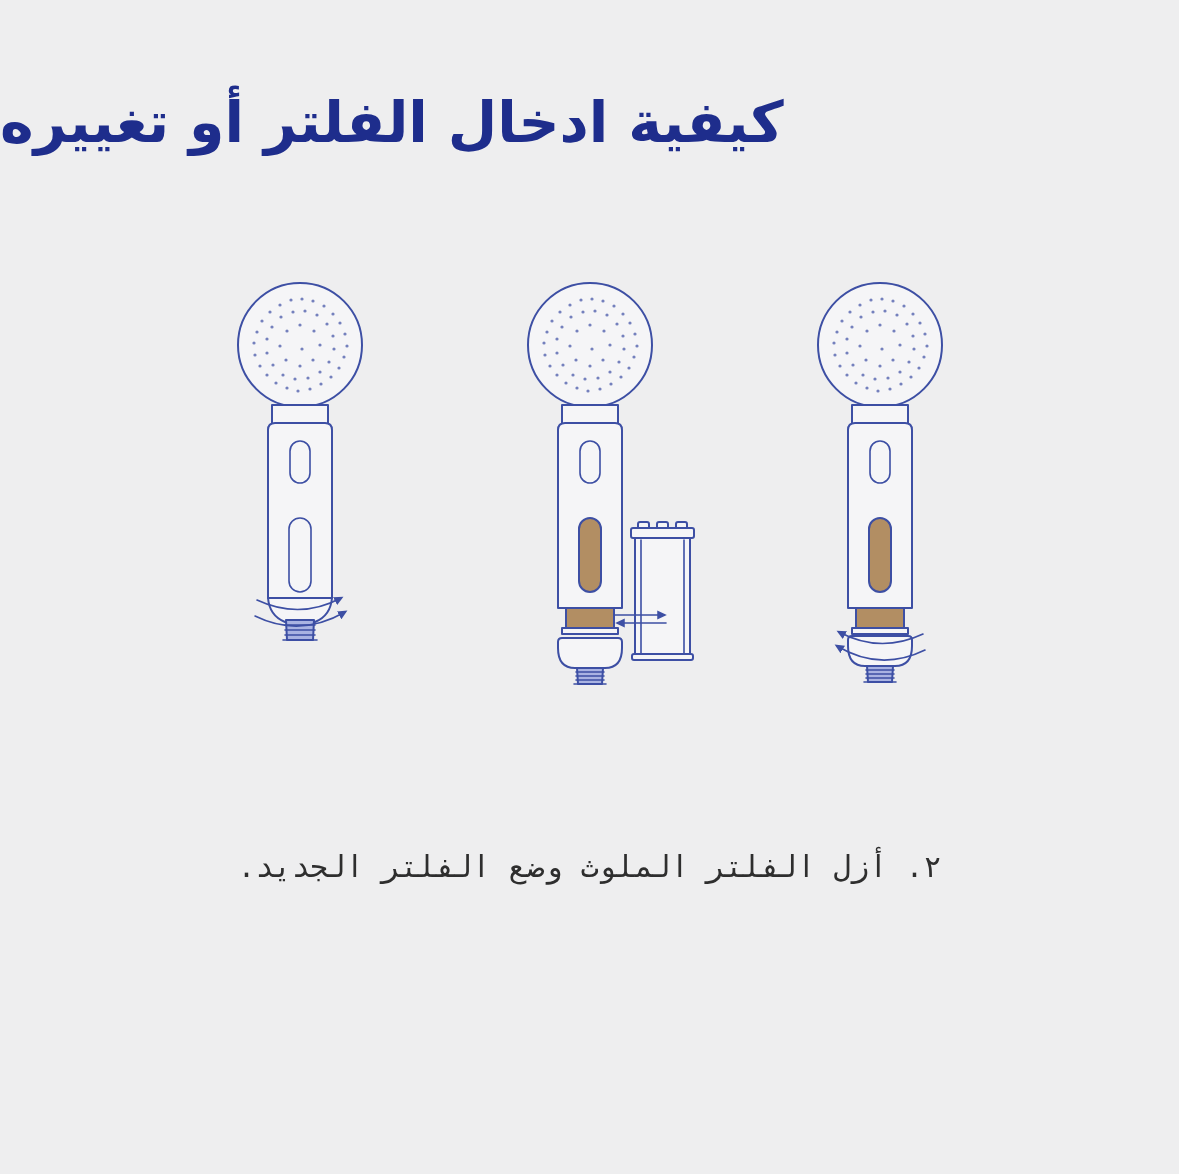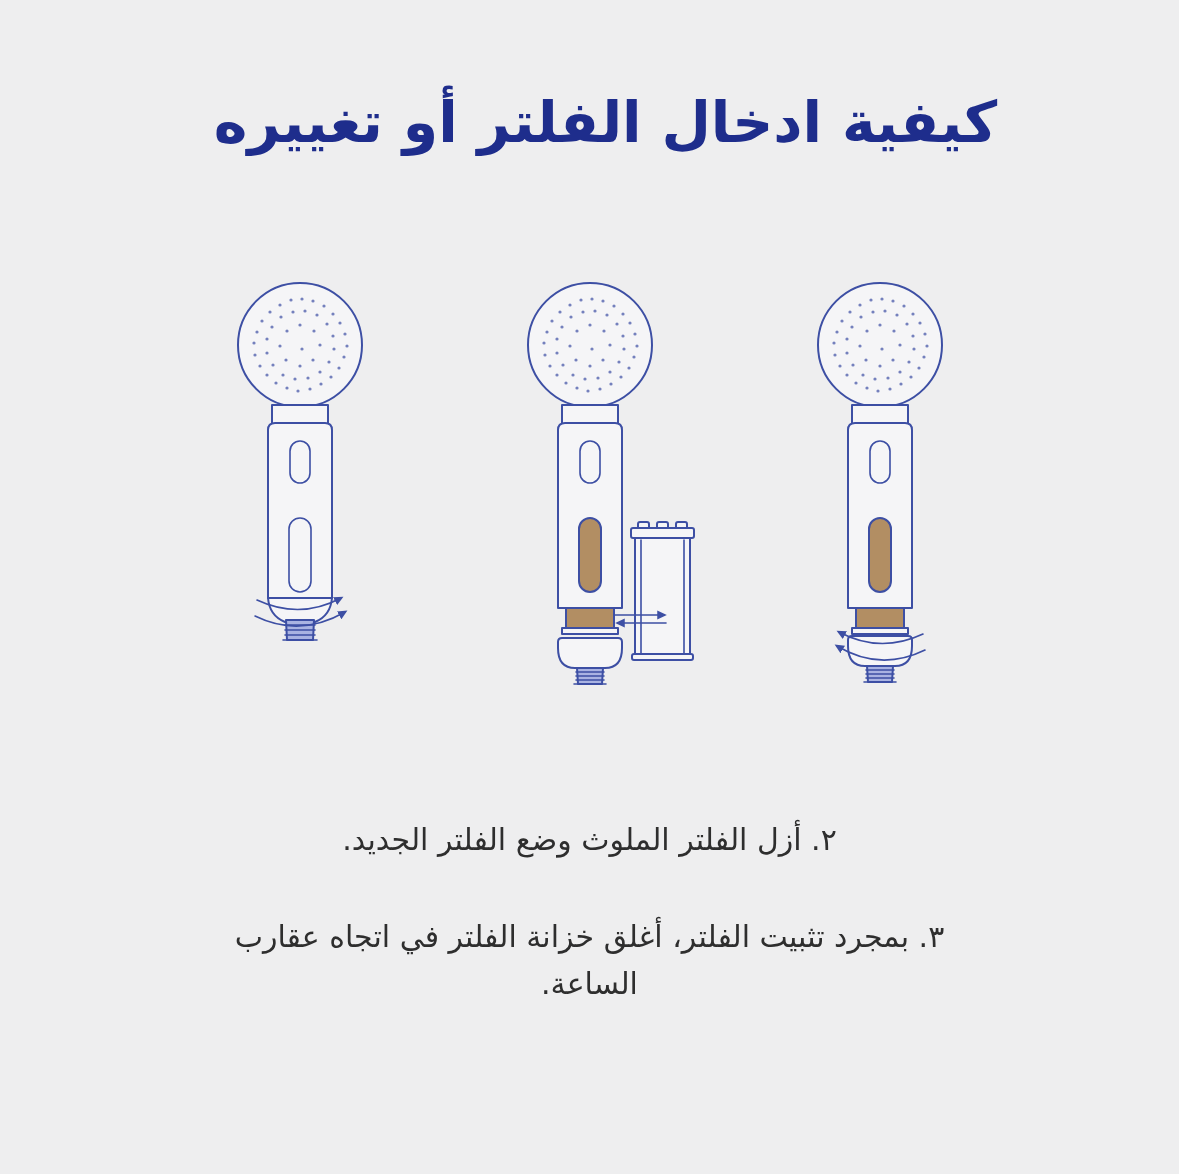--- a/index.html
+++ b/index.html
@@ -16,28 +16,27 @@
   .canvas{
     position:relative;
     width:1179px;height:1174px;
     background:var(--background);
     overflow:hidden;
     font-family:"DejaVu Sans", sans-serif;
   }
   .title{
     position:absolute;
     top:72px;left:0;right:0;
-    text-align:center;
+    text-align:left;
     direction:rtl;
     font-weight:700;
     font-size:57px;
     line-height:100px;
     color:var(--title-color);
     letter-spacing:-1px;
-    padding-left:32px;
   }
   .figure{position:absolute;}
   .fig-1{left:205px;top:278px;}
   .fig-2{left:518px;top:278px;}
   .fig-3{left:785px;top:278px;}
 
   svg .outline{fill:var(--shape-fill);stroke:var(--line-blue);stroke-width:2;stroke-linejoin:round;}
   svg .line{fill:none;stroke:var(--line-blue);stroke-width:2;stroke-linecap:round;}
   svg .thin{stroke-width:1.6;}
   svg .dot{fill:var(--line-blue);opacity:.7;}
@@ -49,21 +48,21 @@
     top:766px;
     left:50%;
     transform:translateX(-50%);
     width:800px;
     direction:rtl;
     text-align:center;
     color:var(--body-color);
     font-size:30px;
     line-height:47px;
   }
-  .step + .step{margin-top:50px;}
+  .step + .step{margin-top:80px;font-family:Liberation Mono, monospace;}
   .defs{position:absolute;width:0;height:0;overflow:hidden;}
 </style>
 </head>
 <body>
 
 <div class="canvas">
 
   <svg class="defs" aria-hidden="true">
     <defs>
       <marker id="ah" markerWidth="7" markerHeight="7" viewBox="0 0 10 10" refX="6" refY="5" orient="auto">
@@ -205,18 +204,15 @@
       <path class="line thin" d="M140,372 Q95,394 52,368" marker-end="url(#ah)"></path>
     </g>
   </svg>
 
   <div class="steps">
     <div class="step">
     </div>
     <div class="step">
       <div class="step-line">٢. أزل الفلتر الملوث وضع الفلتر الجديد.</div>
     </div>
-    <div class="step">
-      <div class="step-line">٣. بمجرد تثبيت الفلتر، أغلق خزانة الفلتر في اتجاه عقارب الساعة.</div>
-    </div>
   </div>
 
 </div>
 
 </body></html>

